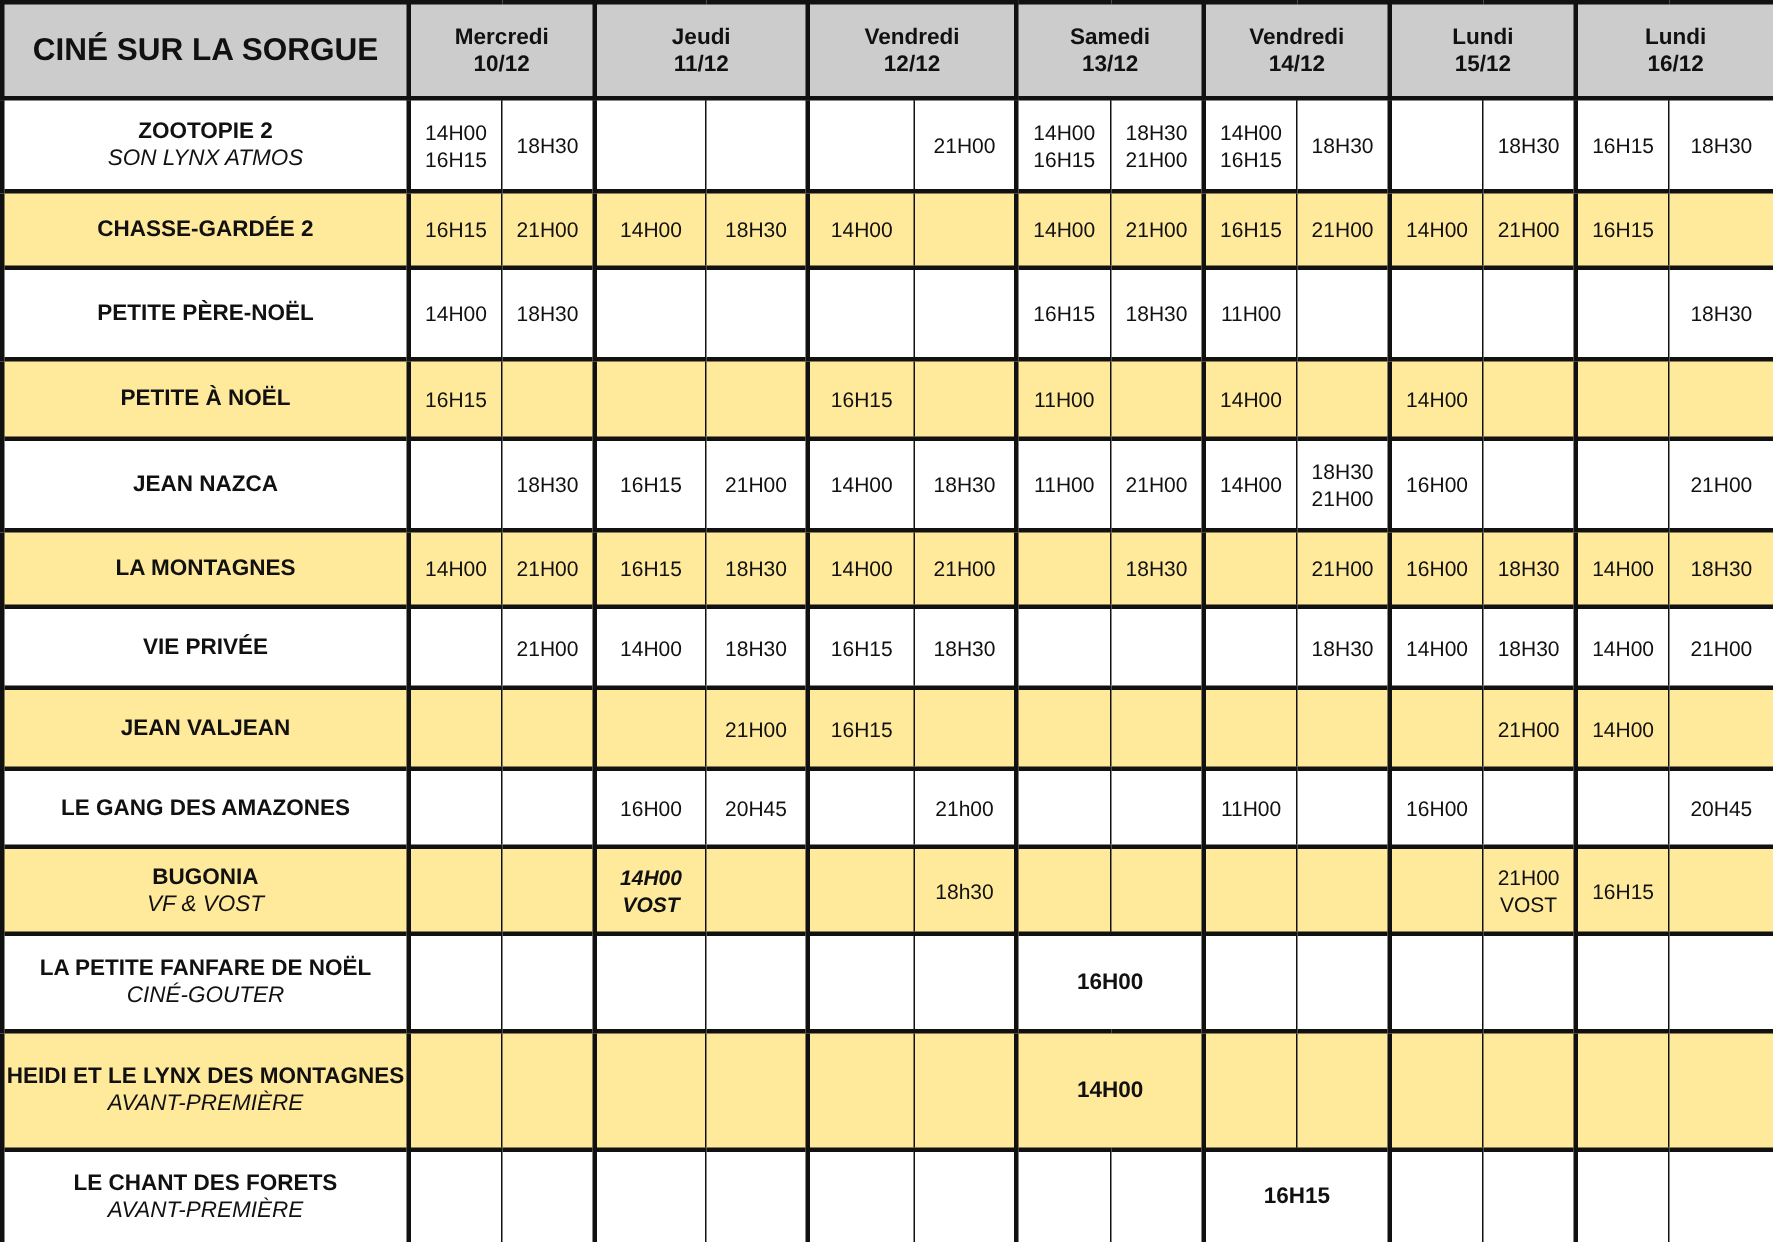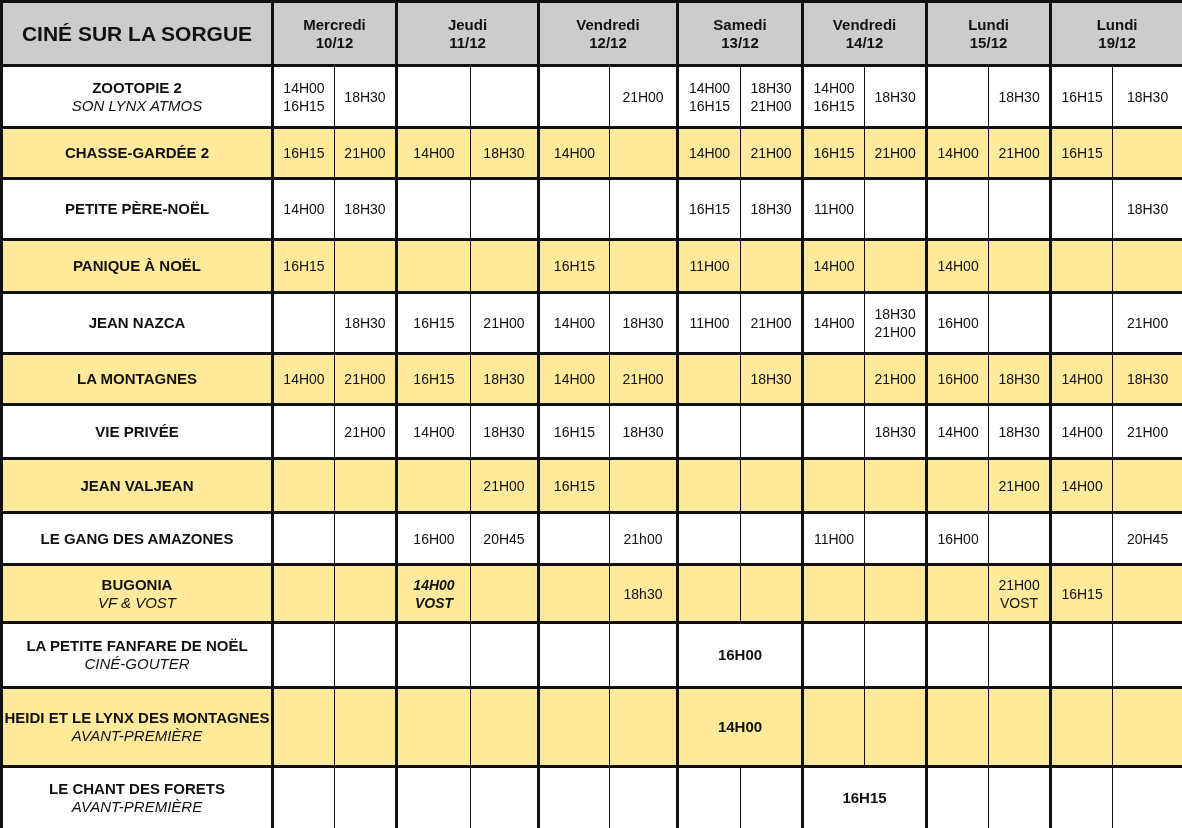--- a/index.html
+++ b/index.html
@@ -41,21 +41,21 @@
   </colgroup>
   <tbody>
       <tr style="height:64px">
     <th class="title">CINÉ SUR LA SORGUE</th>
     <th colspan="2"><span>Mercredi</span><br><span>10/12</span></th>
     <th colspan="2"><span>Jeudi</span><br><span>11/12</span></th>
     <th colspan="2"><span>Vendredi</span><br><span>12/12</span></th>
     <th colspan="2"><span>Samedi</span><br><span>13/12</span></th>
     <th colspan="2"><span>Vendredi</span><br><span>14/12</span></th>
     <th colspan="2"><span>Lundi</span><br><span>15/12</span></th>
-    <th colspan="2"><span>Lundi</span><br><span>19/12</span></th>
+    <th colspan="2"><span>Lundi</span><br><span>16/12</span></th>
   </tr>
   </tbody>
     <tbody id="film-rows">
       <tr class="row w" style="height: 62px;">
         <td class="film"><span>ZOOTOPIE 2</span><span class="sub">SON LYNX ATMOS</span></td>
         <td style="white-space: pre-line;">14H00
 16H15</td>
         <td class="dayend" style="white-space: pre-line;">18H30</td>
         <td style="white-space: pre-line;"></td>
         <td class="dayend" style="white-space: pre-line;"></td>
@@ -101,21 +101,21 @@
         <td style="white-space: pre-line;">16H15</td>
         <td class="dayend" style="white-space: pre-line;">18H30</td>
         <td style="white-space: pre-line;">11H00</td>
         <td class="dayend" style="white-space: pre-line;"></td>
         <td style="white-space: pre-line;"></td>
         <td class="dayend" style="white-space: pre-line;"></td>
         <td style="white-space: pre-line;"></td>
         <td class="dayend" style="white-space: pre-line;">18H30</td>
       </tr>
       <tr class="row y" style="height: 53px;">
-        <td class="film"><span>PANIQUE À NOËL</span></td>
+        <td class="film"><span>PETITE À NOËL</span></td>
         <td style="white-space: pre-line;">16H15</td>
         <td class="dayend" style="white-space: pre-line;"></td>
         <td style="white-space: pre-line;"></td>
         <td class="dayend" style="white-space: pre-line;"></td>
         <td style="white-space: pre-line;">16H15</td>
         <td class="dayend" style="white-space: pre-line;"></td>
         <td style="white-space: pre-line;">11H00</td>
         <td class="dayend" style="white-space: pre-line;"></td>
         <td style="white-space: pre-line;">14H00</td>
         <td class="dayend" style="white-space: pre-line;"></td>

